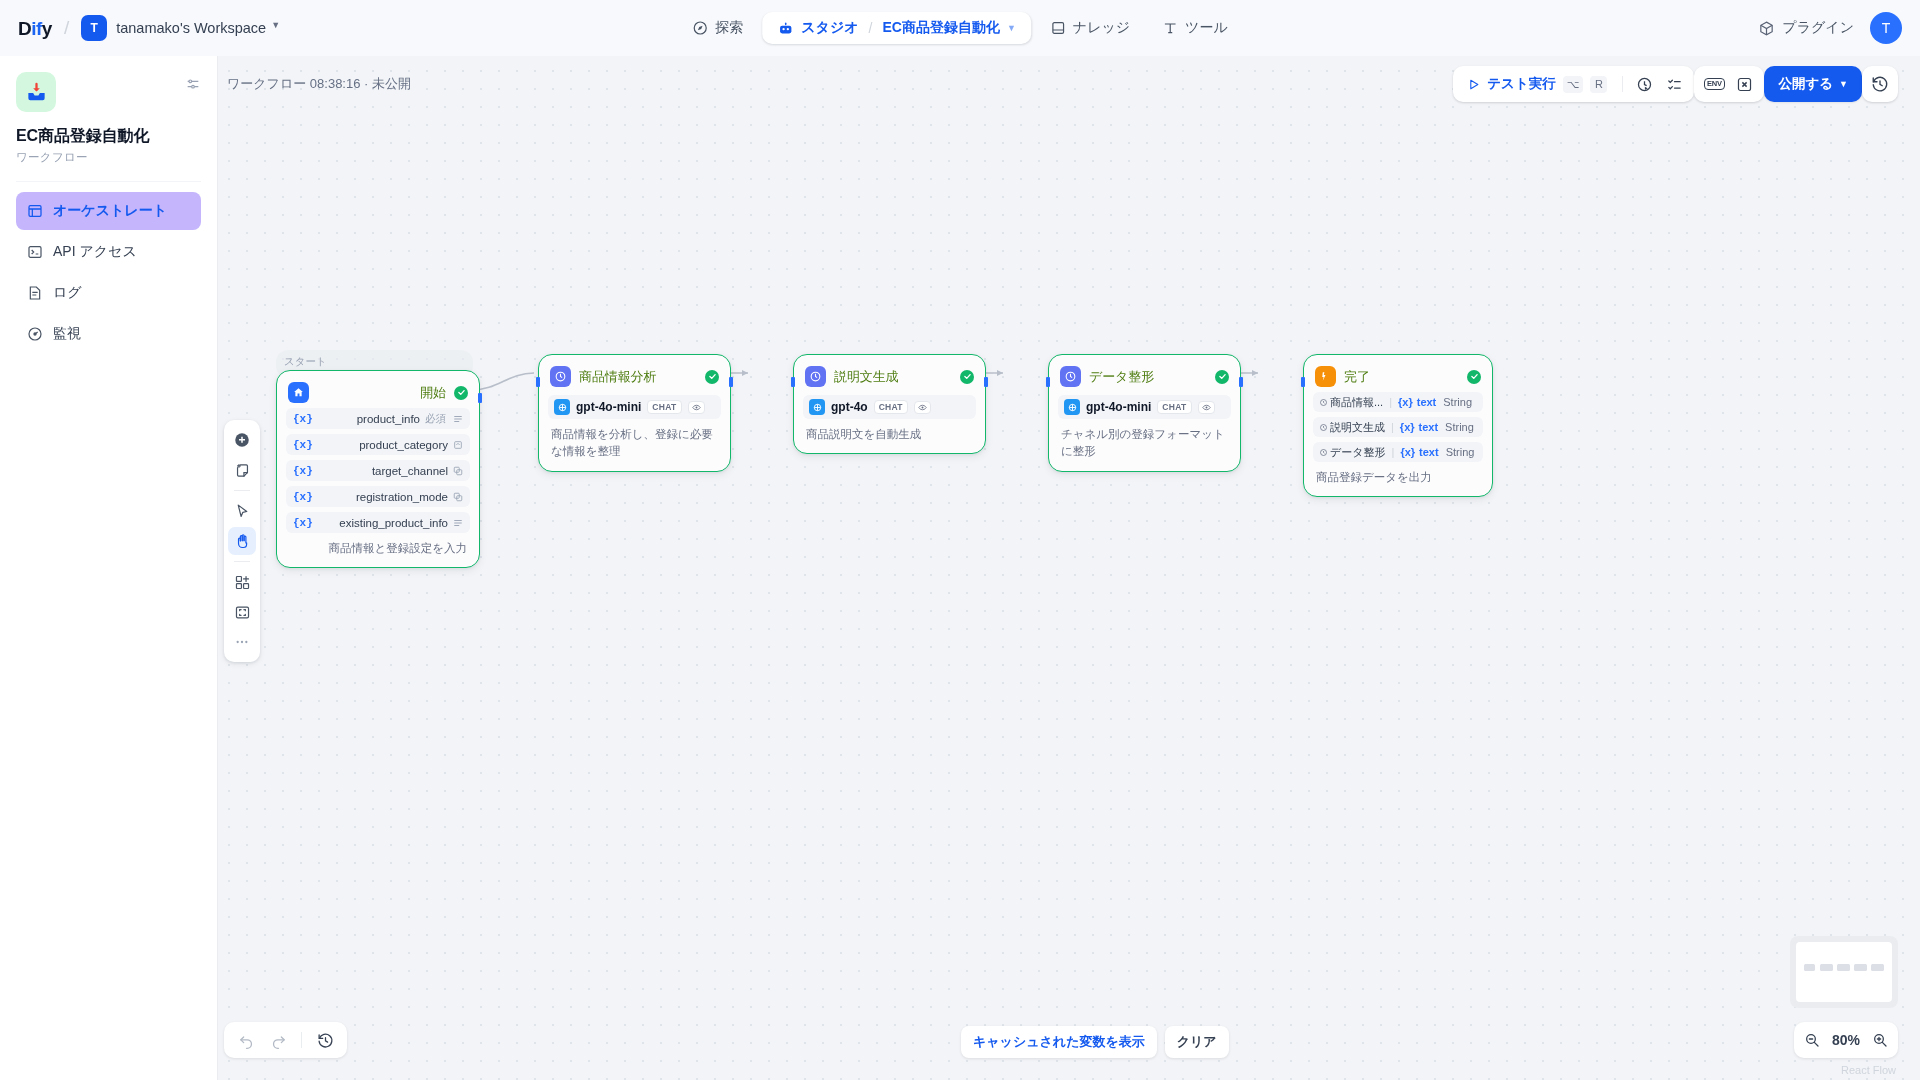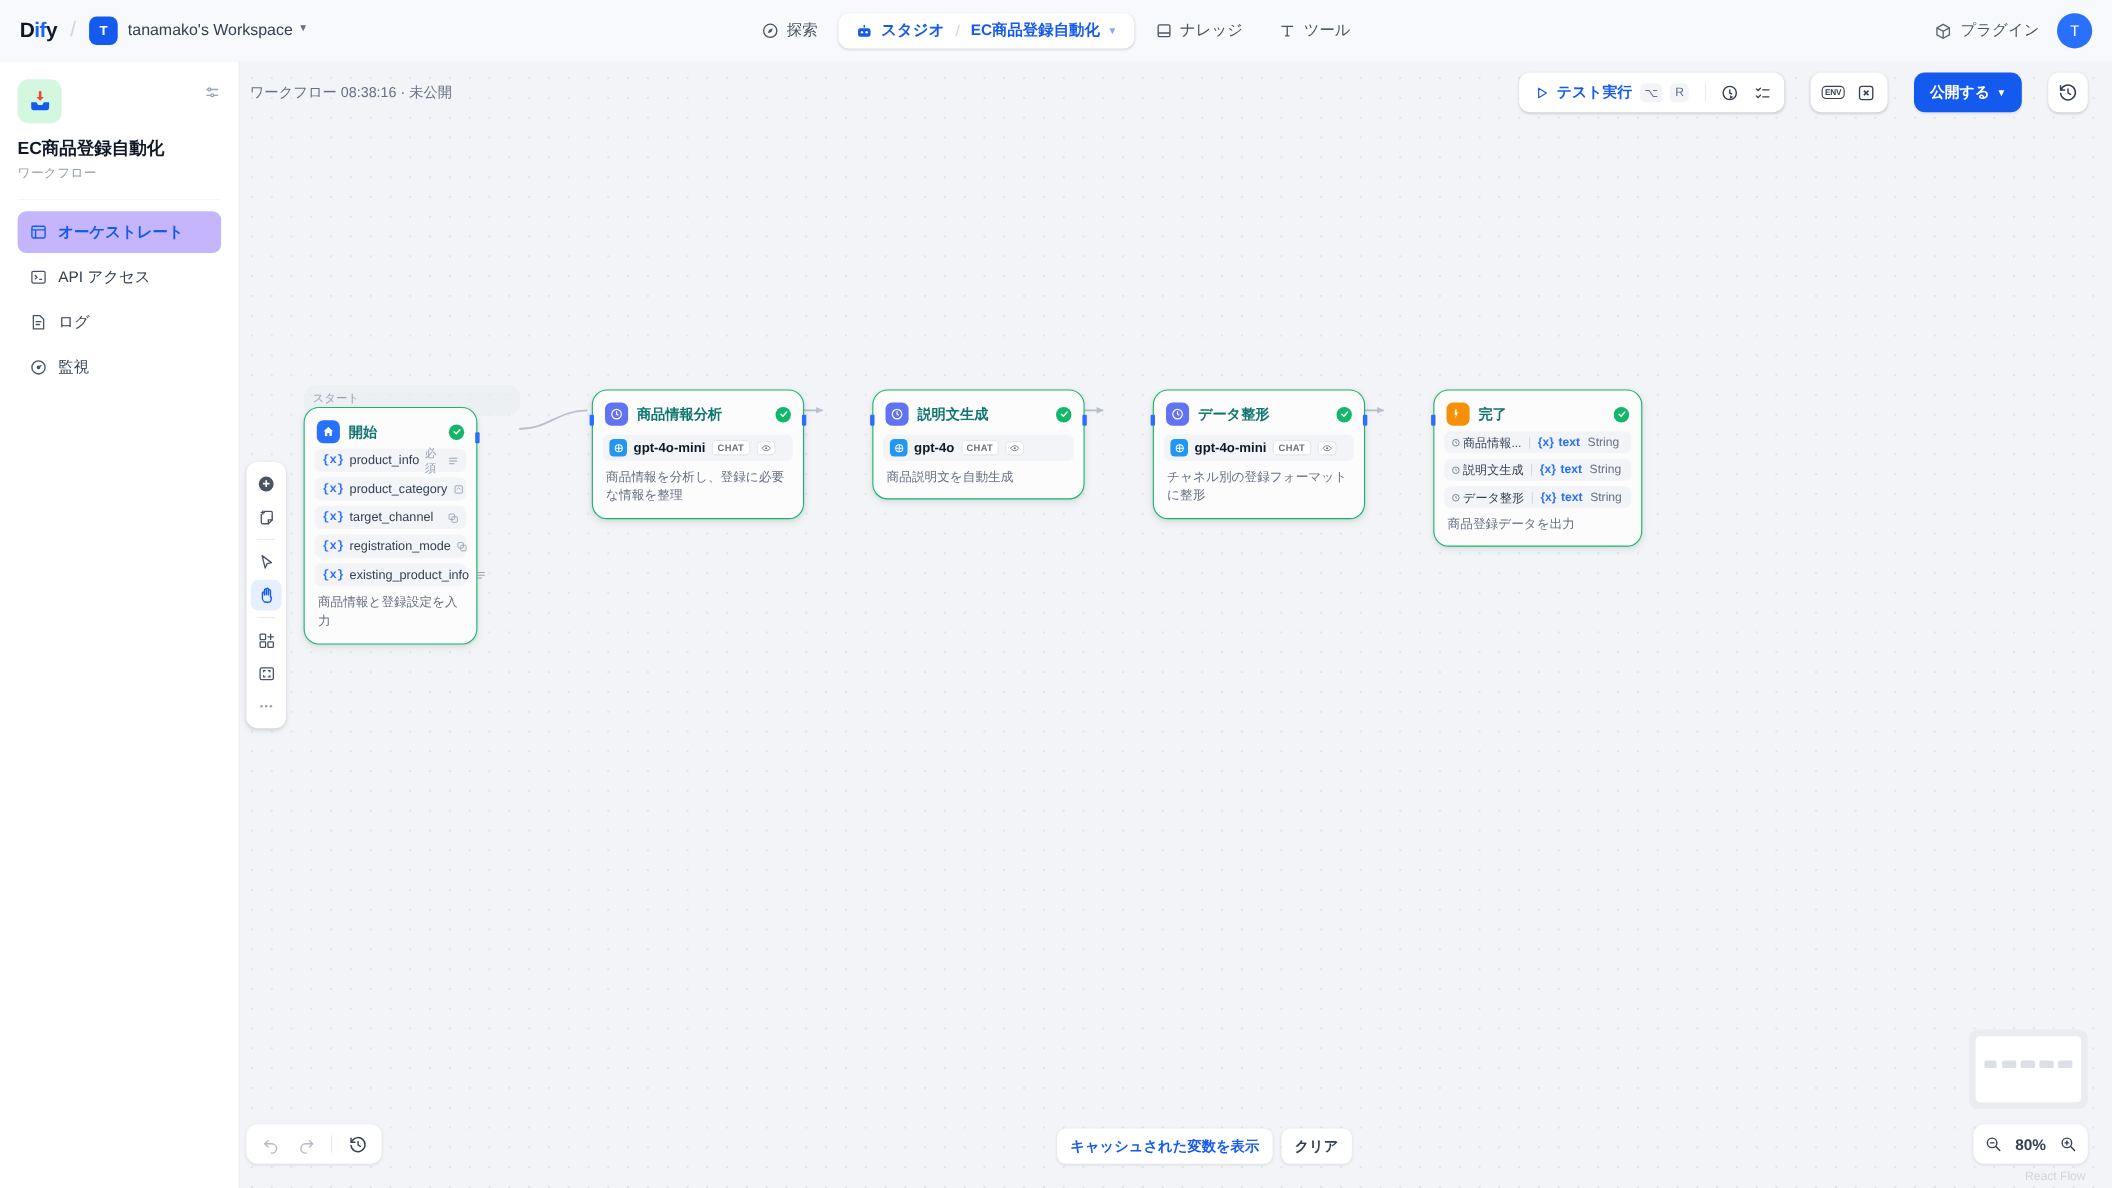--- a/index.html
+++ b/index.html
@@ -107,21 +107,21 @@
     overflow: hidden;
   }
 
   
   .autosave {
     position: absolute; left: 227px; top: 75px;
     font-size: 13px; color: #667085; z-index: 20;
   }
 
   
-  .tr-bar { position: absolute; right: 22px; top: 66px; display: flex; align-items: center; gap: 24px; z-index: 25; }
+  .tr-bar { position: absolute; right: 22px; top: 66px; display: flex; align-items: center; gap: 0; z-index: 25; }
   .pill {
     background: #fff; border-radius: 10px; height: 36px;
     display: flex; align-items: center;
     box-shadow: 0 1px 2px rgba(16,24,40,.06), 0 1px 3px rgba(16,24,40,.10);
     padding: 0 6px; gap: 2px;
   }
   .run-btn {
     display: flex; align-items: center; gap: 7px; padding: 0 8px 0 8px; height: 28px;
     color: #155aef; font-size: 13.5px; font-weight: 600;
   }
@@ -210,21 +210,21 @@
     padding: 9px 9px 10px 9px; z-index: 10;
   }
   .node-head { display: flex; align-items: center; gap: 8px; padding: 2px 2px 0 2px; }
   .node-ico {
     width: 21px; height: 21px; border-radius: 6px;
     display: flex; align-items: center; justify-content: center; flex: none;
   }
   .ico-start { background: #2970ff; }
   .ico-llm { background: #6172f3; }
   .ico-end { background: #f79009; }
-  .node-title { font-size: 13px; font-weight: 700; color: #0f766e; flex: 1; letter-spacing: -.1px; }
+  .node-title { font-size: 13px; font-weight: 400; color: #4d7c0f; flex: 1; letter-spacing: -.1px; }
   .check {
     width: 14px; height: 14px; border-radius: 50%; background: #12b76a;
     display: flex; align-items: center; justify-content: center; flex: none;
   }
   .node-desc { font-size: 11.5px; color: #676f83; line-height: 1.5; padding: 0 3px; margin-top: 7px; }
 
   .var-row {
     display: flex; align-items: center; gap: 5px;
     background: #f2f4f7; border-radius: 6px;
     height: 21px; padding: 0 7px; margin-top: 5px;
@@ -416,21 +416,21 @@
       <path d="M 727 317 C 755 317, 760 317, 785 317" stroke="#b8bfca" stroke-width="1.6" fill="none"></path>
       <path d="M 982 317 C 1010 317, 1015 317, 1040 317" stroke="#b8bfca" stroke-width="1.6" fill="none"></path>
       <polygon points="530,317 524,314 524,320" fill="#b8bfca"></polygon>
       <polygon points="785,317 779,314 779,320" fill="#b8bfca"></polygon>
       <polygon points="1040,317 1034,314 1034,320" fill="#b8bfca"></polygon>
     </svg>
 
     <div class="group-box" style="left:58px; top:294px; width:197px; height:28px;"></div>
     <div class="group-label" style="left:66px; top:299px;">スタート</div>
 
-    <div class="node" style="left:58px; top:314px; width:158px;">
+    <div class="node" style="left:58px; top:314px; width:204px;text-align:right;">
       <div class="node-head">
         <div class="node-ico ico-start">
           <svg width="13" height="13" viewBox="0 0 24 24" fill="#fff">
             <path d="M12 4l8 7h-2.2v8h-4v-5h-3.6v5h-4v-8H4z"></path>
           </svg>
         </div>
         <div class="node-title">開始</div>
         <div class="check">
           <svg width="9" height="9" viewBox="0 0 24 24" fill="none" stroke="#fff" stroke-width="3.5" stroke-linecap="round" stroke-linejoin="round">
               <path d="M5 12l5 5L19 7"></path>

